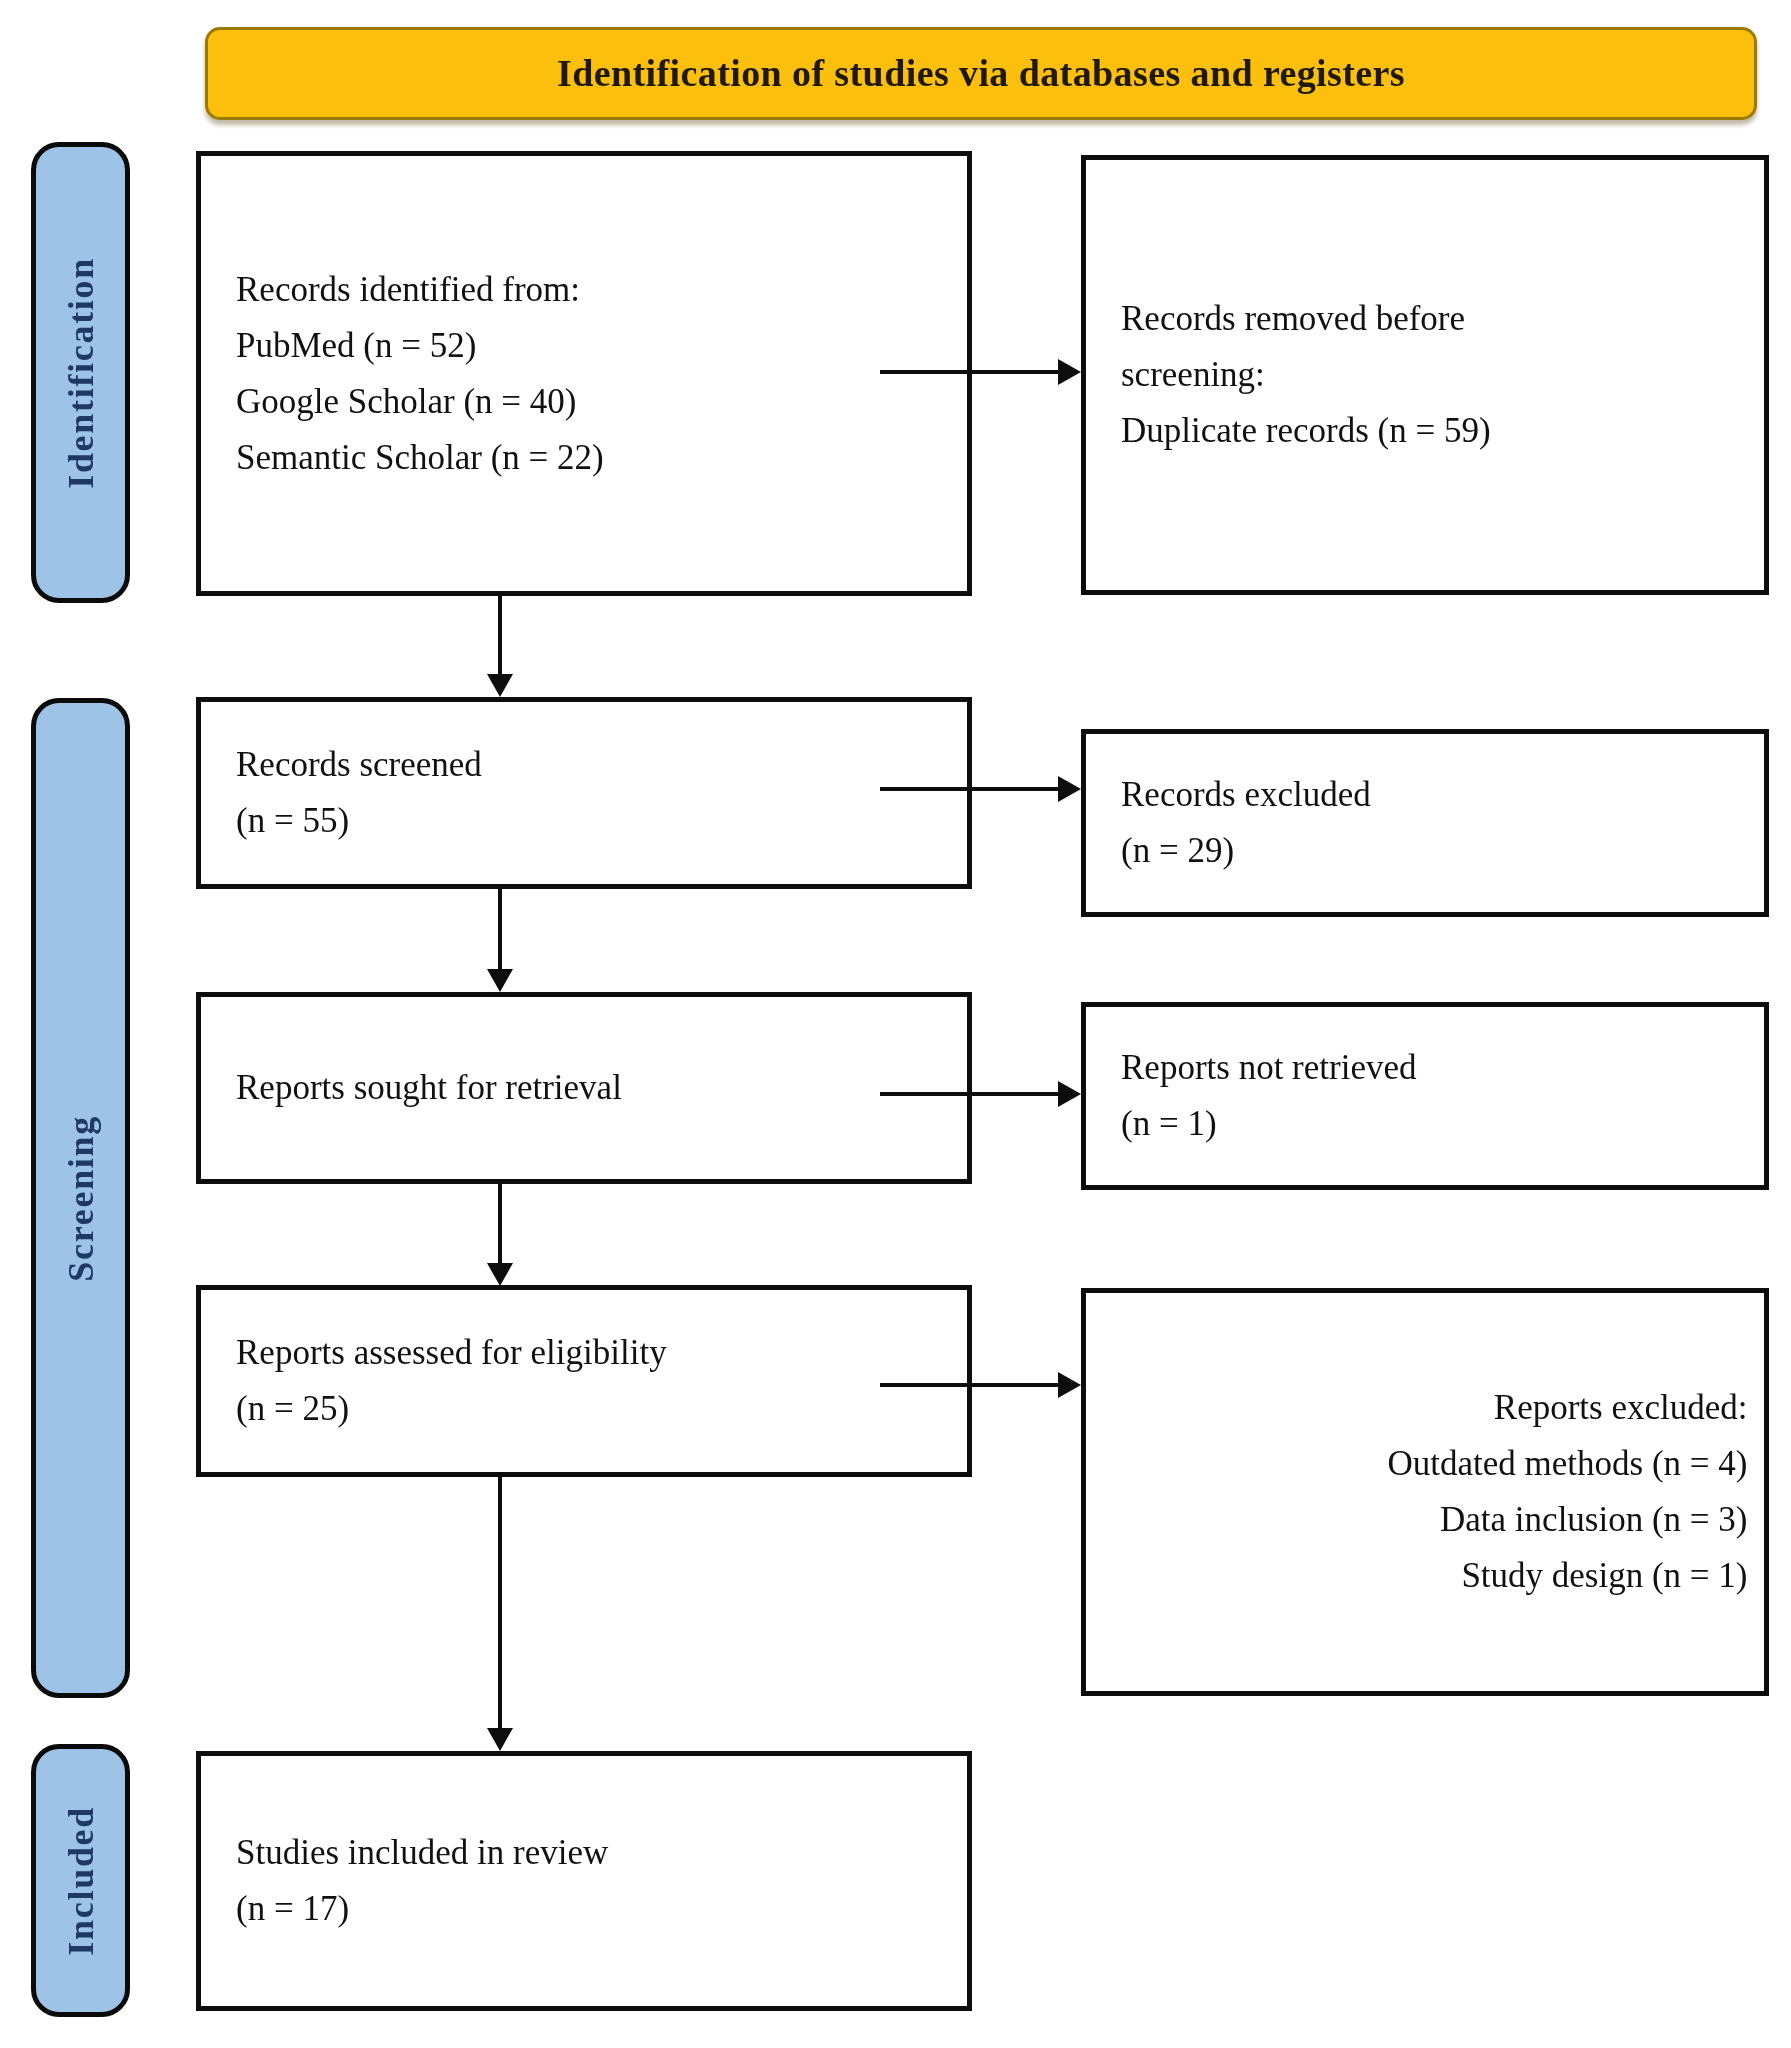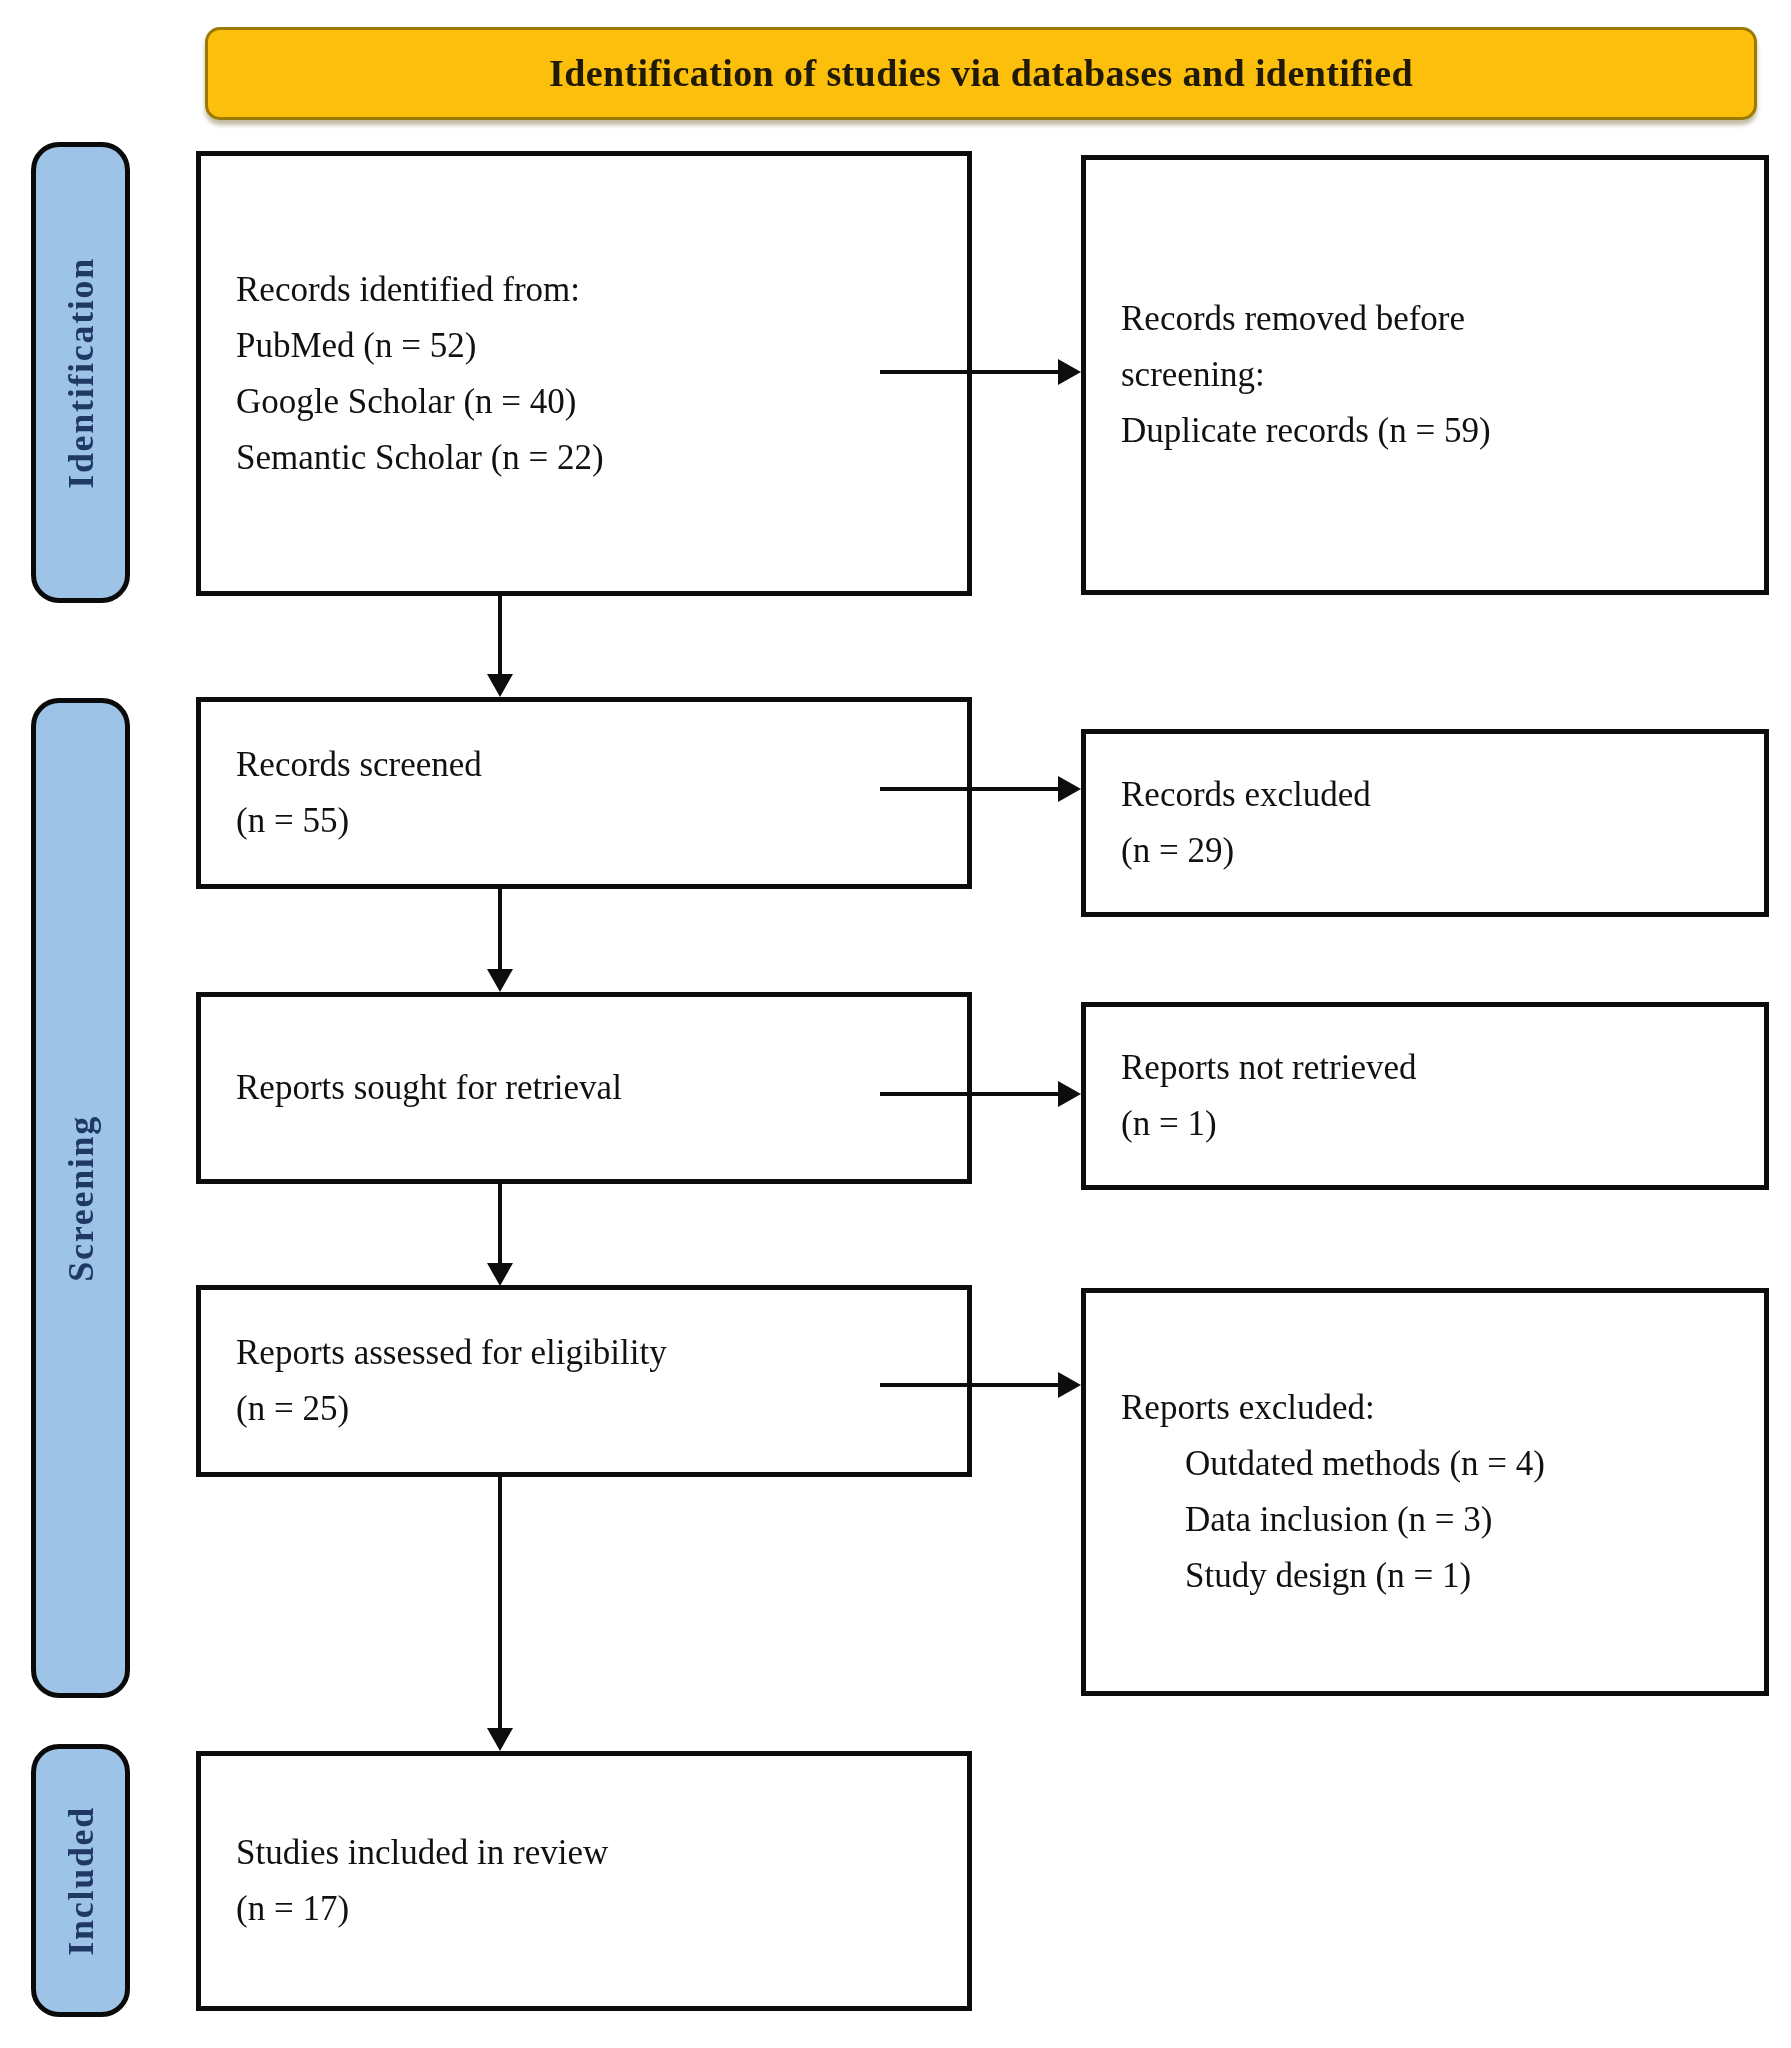--- a/index.html
+++ b/index.html
@@ -112,21 +112,21 @@
     border-bottom: 13.2px solid transparent;
     border-left: 23px solid #0d0d0d;
   }
 </style>
 </head>
 <body>
 
 <div class="canvas">
 
   <div class="banner">
-    <span class="banner-text">Identification of studies via databases and identified</span>
+    <span class="banner-text">Identification of studies via databases and registers</span>
   </div>
 
   <div class="stage" style="top:142px; height:461px;">
     <span class="stage-text">Identification</span>
   </div>
   <div class="stage" style="top:698px; height:1000px;">
     <span class="stage-text">Screening</span>
   </div>
   <div class="stage" style="top:1744px; height:273px;">
     <span class="stage-text">Included</span>
@@ -167,21 +167,21 @@
   <div class="box col-right" style="top:729px; height:188px;">
     <div class="line">Records excluded</div>
     <div class="line">(n = 29)</div>
   </div>
 
   <div class="box col-right" style="top:1002px; height:188px;">
     <div class="line">Reports not retrieved</div>
     <div class="line">(n = 1)</div>
   </div>
 
-  <div class="box col-right" style="top:1288px; height:408px;">
+  <div class="box col-right" style="top:1288px; height:408px;text-align:right;">
     <div class="line">Reports excluded:</div>
     <div class="line indent">Outdated methods (n = 4)</div>
     <div class="line indent">Data inclusion (n = 3)</div>
     <div class="line indent">Study design (n = 1)</div>
   </div>
 
   <div class="varrow" style="left:485px; top:596px; height:101px;">
     <div class="vshaft"></div>
     <div class="vhead"></div>
   </div>

